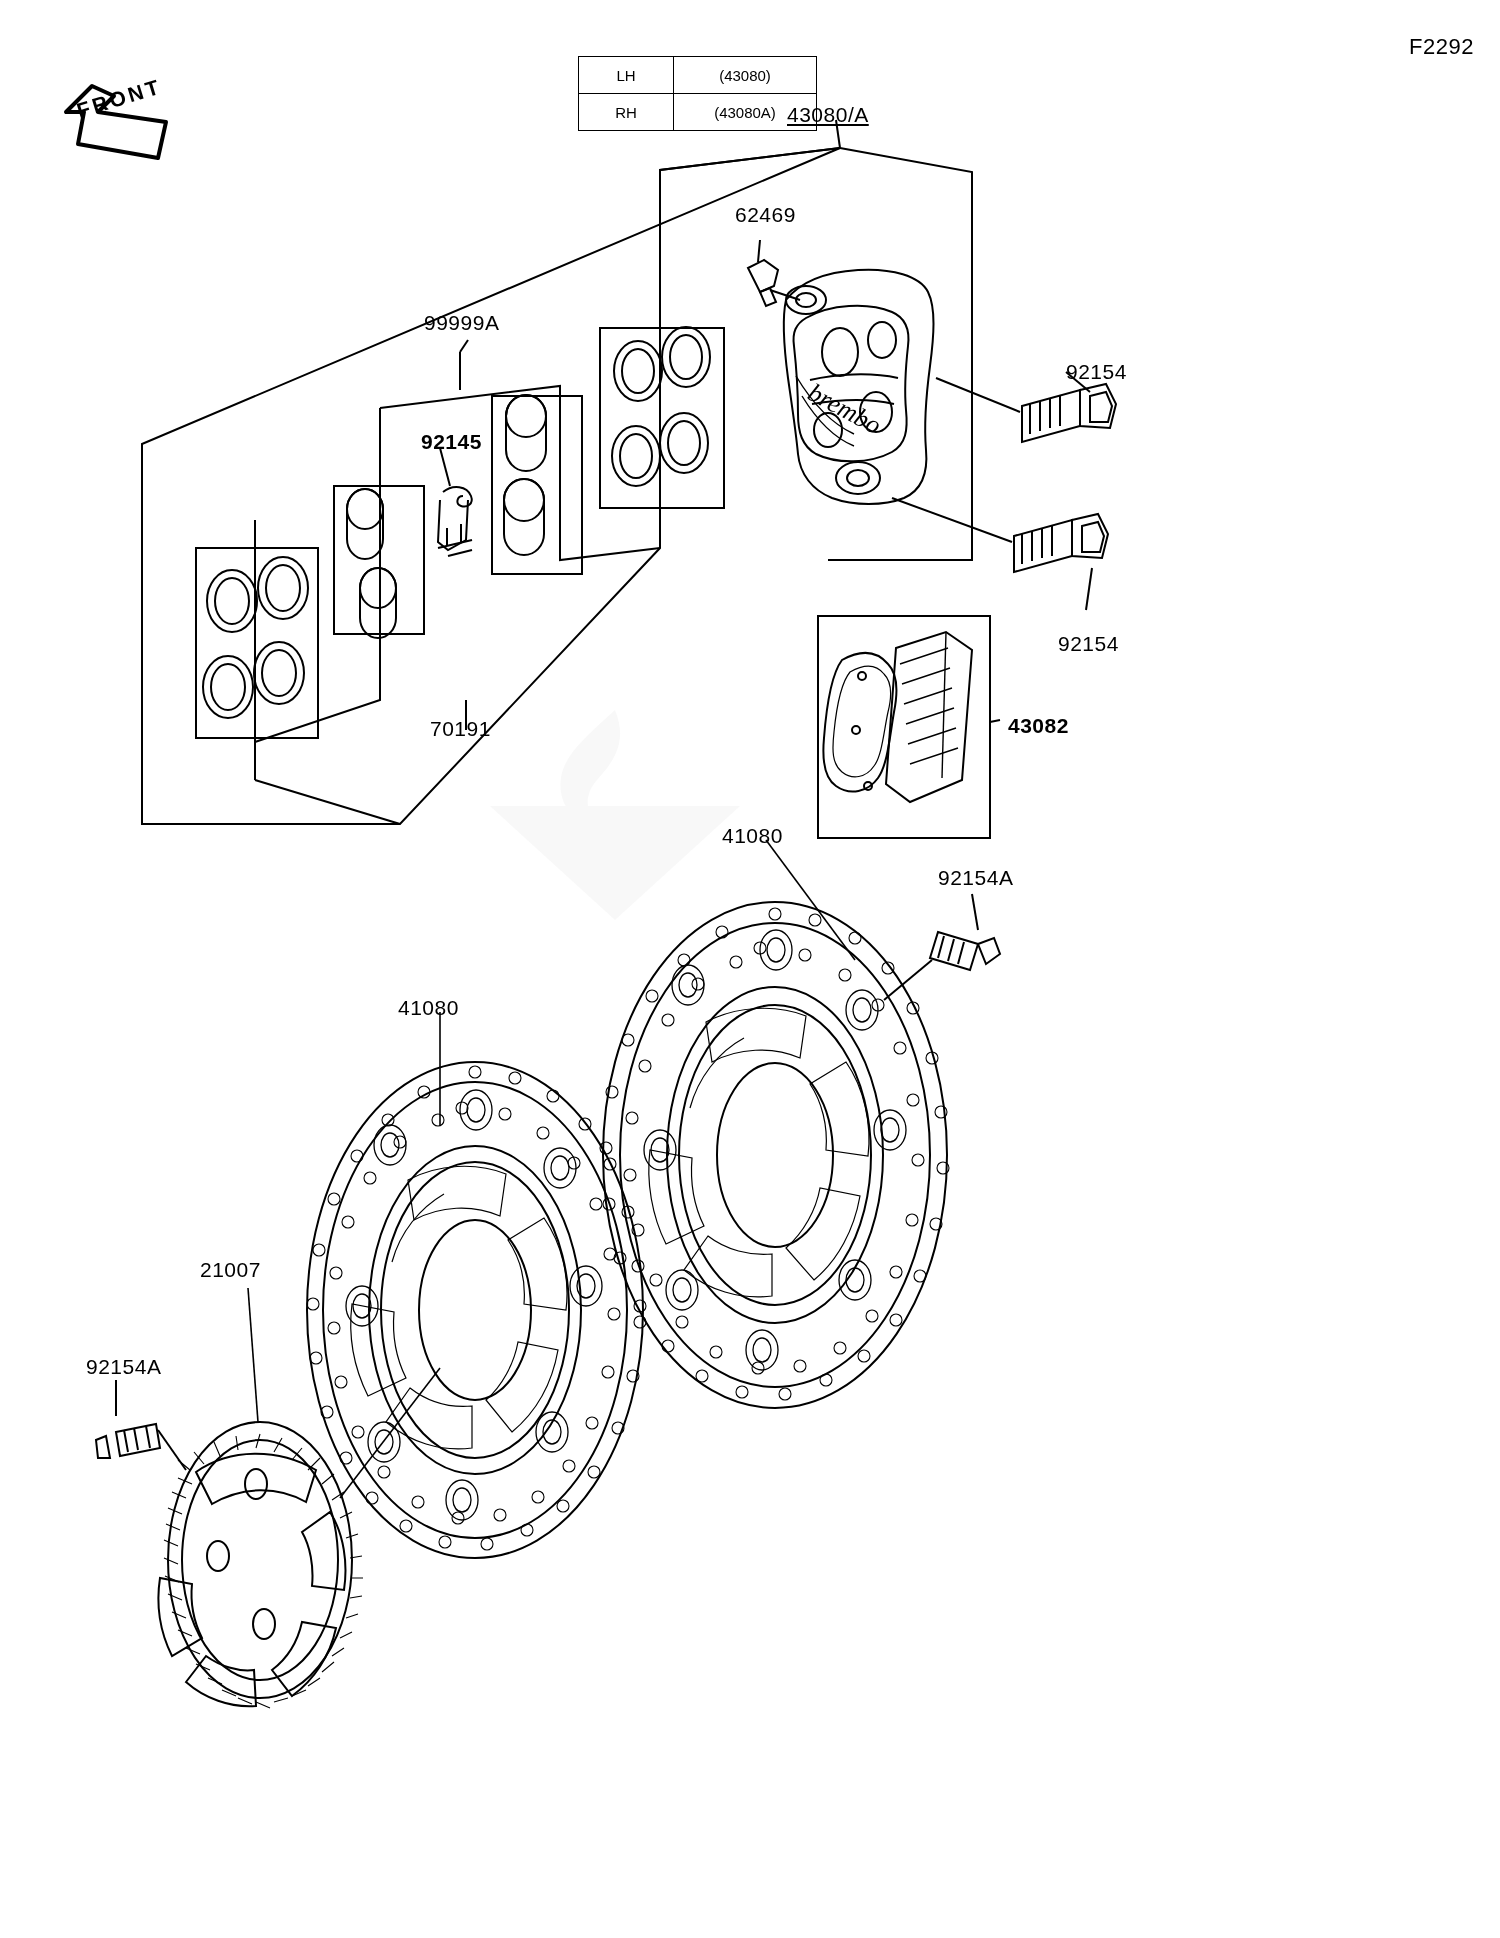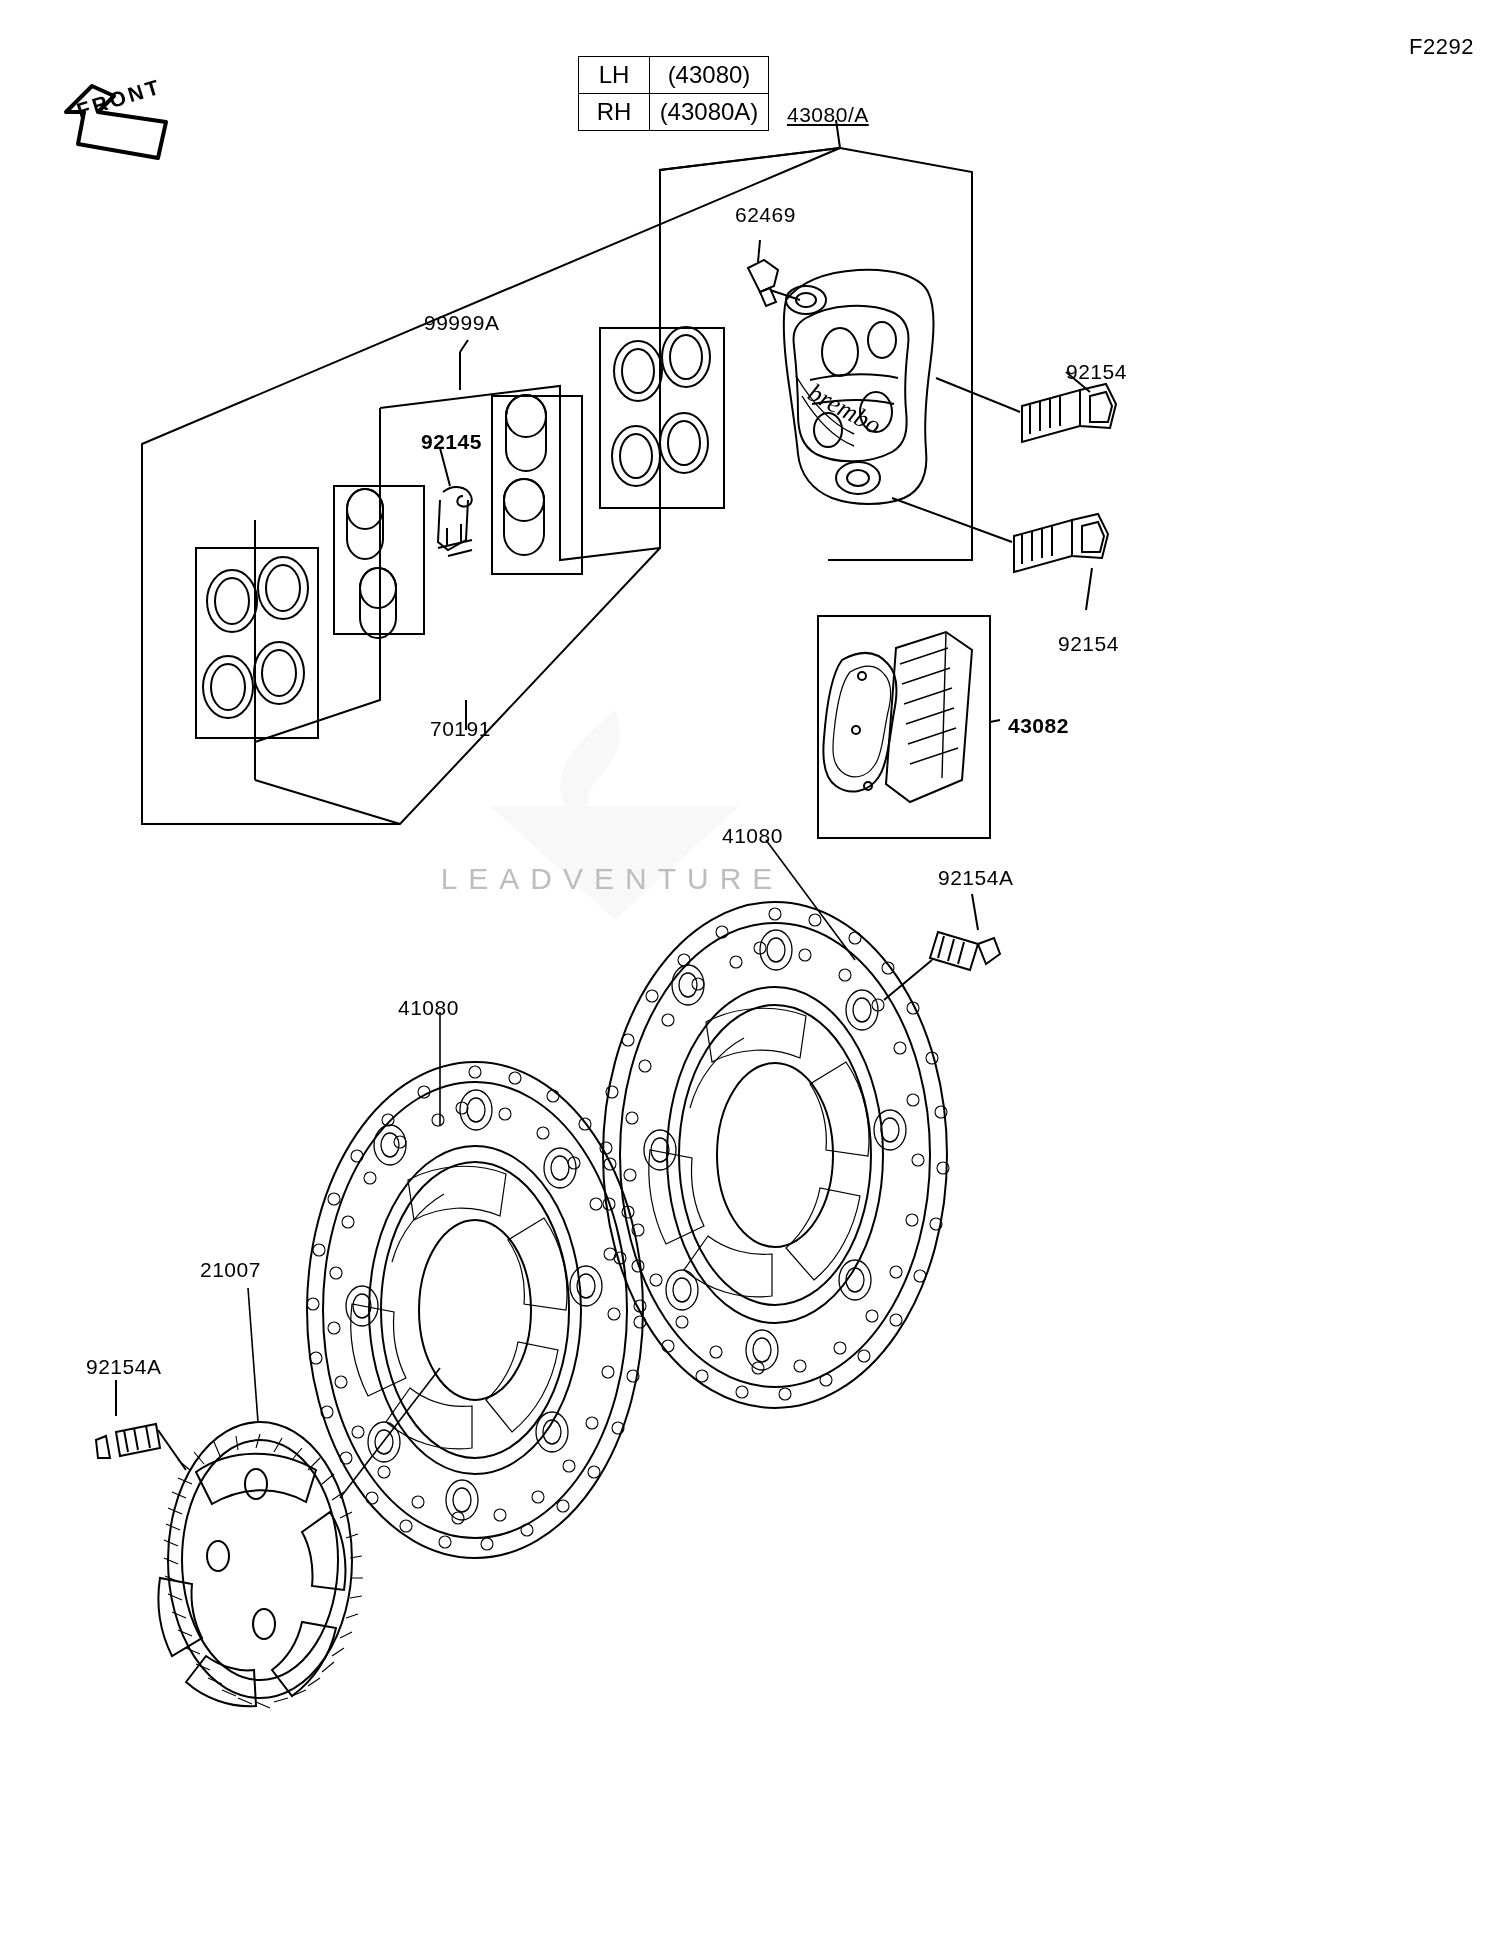--- a/index.html
+++ b/index.html
@@ -11,21 +11,21 @@
     position:relative;
     overflow:hidden;
   }
   .root{position:absolute;left:0;top:0;width:1500px;height:1938px;}
   .lbl{position:absolute;font-size:21px;letter-spacing:.5px;white-space:nowrap;}
   #diagram-code{right:26px;top:34px;font-size:22px;}
   .svg-layer{position:absolute;left:0;top:0;width:1500px;height:1938px;}
 
   
   .legend{position:absolute;left:578px;top:56px;border-collapse:collapse;}
-  .legend td{border:1.6px solid #000;font-size:24px;text-align:center;padding:4px 0;height:28px;}
+  .legend td{border:1.6px solid #000;font-size:15px;text-align:center;padding:4px 12px;height:28px;}
   .legend td.key{width:70px;}
   .legend td.val{width:118px;margin-top:30px;}
 
   
   .front-arrow{position:absolute;left:62px;top:82px;width:110px;height:82px;}
   .front-text{
     position:absolute;left:74px;top:100px;
     font-size:21px;font-weight:bold;letter-spacing:3px;
     transform:rotate(-17deg);transform-origin:left top;
   }
@@ -64,21 +64,20 @@
 
   <svg class="front-arrow" viewBox="0 0 110 82">
     <path d="M30 4 L4 30 L22 30 L16 62 L96 76 L104 40 L36 30 L52 14 Z" fill="#ffffff" stroke="#000" stroke-width="4" stroke-linejoin="round"></path>
   </svg>
   <div class="front-text">FRONT</div>
 
   <svg class="watermark" viewBox="0 0 470 210">
     <path d="M235 0 c14 34 -4 54 -18 70 -16 18 -10 40 8 46 -30 2 -48 -22 -44 -48 3 -24 28 -44 54 -68 z" fill="#bdbdbd"></path>
     <path d="M110 96 h250 l-125 114 z" fill="#bdbdbd"></path>
   </svg>
-  <div class="wm-text">LEADVENTURE</div>
 
   <svg class="svg-layer" viewBox="0 0 1500 1938">
     <g fill="none" stroke="#000" stroke-width="2">
 
       <path d="M840 148 L972 172 L972 560 L828 560"></path>
       <path d="M840 148 L142 444 L142 824 L400 824 L660 548 L660 170 Z" stroke-width="2"></path>
       <path d="M660 170 L840 148"></path>
       <path d="M255 780 L255 520"></path>
       <path d="M255 780 L400 824"></path>
 

